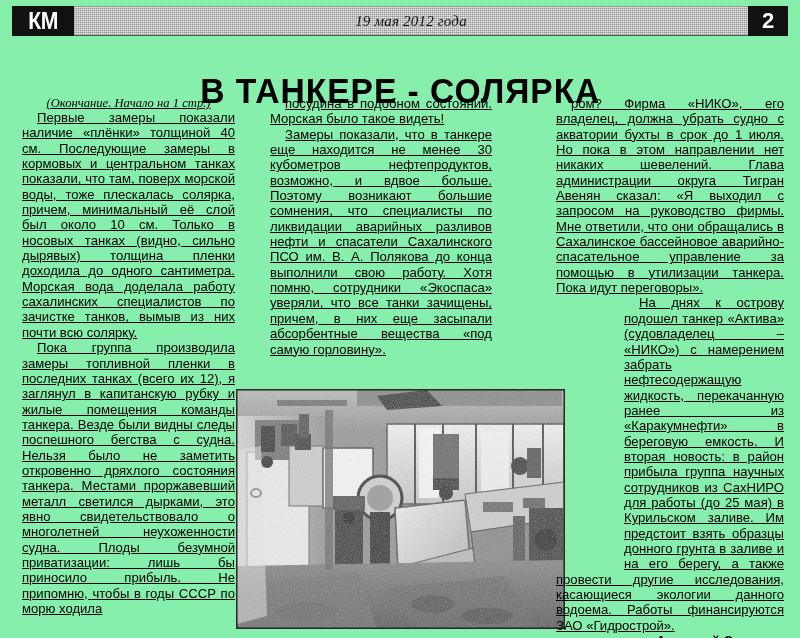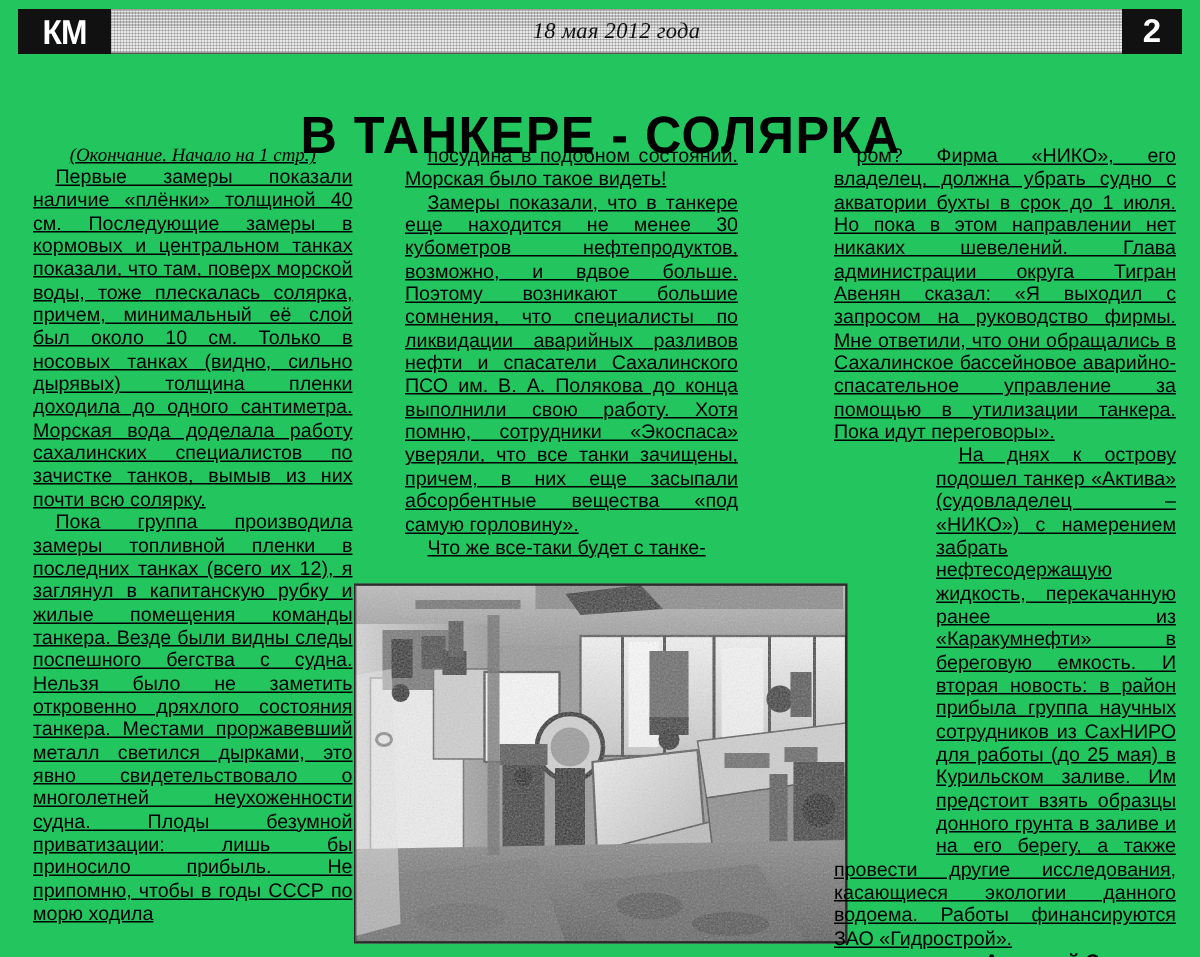--- a/index.html
+++ b/index.html
@@ -13,21 +13,21 @@
     font-family: "Liberation Sans", sans-serif;
     color: #000000;
     overflow: hidden;
     position: relative;
   }
 
   .page {
     position: relative;
     width: 800px;
     height: 638px;
-    background: #22c55e;
+    background: #86efac;
   }
 
   
   .masthead {
     position: absolute;
     left: 12px;
     top: 6px;
     width: 776px;
     height: 30px;
     display: flex;
@@ -174,21 +174,21 @@
 </head>
 <body>
 
 <div class="page">
 
   <div class="masthead">
     <div class="masthead-logo">
         <span>КМ</span>
       </div>
     <div class="masthead-band">
-      <div class="masthead-date">18 мая 2012 года</div>
+      <div class="masthead-date">19 мая 2012 года</div>
     </div>
     <div class="masthead-page">2</div>
   </div>
 
   <h1 class="headline"><span>В  ТАНКЕРЕ - СОЛЯРКА</span></h1>
 
   <div class="photo">
     <svg width="327" height="238" viewBox="0 0 327 238">
       <defs>
         <linearGradient id="gFloor" x1="0" y1="0" x2="0" y2="1">
@@ -305,21 +305,20 @@
 
   <div class="col col-1">
     <p class="kicker">(Окончание. Начало на 1 стр.)</p>
     <p class="indent">Первые замеры показали наличие «плёнки» толщиной 40 см. Последующие замеры в кормовых и центральном танках показали, что там, поверх морской воды, тоже плескалась солярка, причем, минимальный её слой был около 10 см. Только в носовых танках (видно, сильно дырявых) толщина пленки доходила до одного сантиметра. Морская вода доделала работу сахалинских специалистов по зачистке танков, вымыв из них почти всю солярку.</p>
     <p class="indent">Пока группа производила замеры топливной пленки в последних танках (всего их 12), я заглянул в капитанскую рубку и жилые помещения команды танкера. Везде были видны следы поспешного бегства с судна. Нельзя было не заметить откровенно дряхлого состояния танкера. Местами проржавевший металл светился дырками, это явно свидетельствовало о многолетней неухоженности судна. Плоды безумной приватизации: лишь бы приносило прибыль. Не припомню, чтобы в годы СССР по морю ходила</p>
   </div>
 
   <div class="col col-2">
     <p class="indent">посудина в подобном состоянии. Морская было такое видеть!</p>
     <p class="indent">Замеры показали, что в танкере еще находится не менее 30 кубометров нефтепродуктов, возможно, и вдвое больше. Поэтому возникают большие сомнения, что специалисты по ликвидации аварийных разливов нефти и спасатели Сахалинского ПСО им. В. А. Полякова до конца выполнили свою работу. Хотя помню, сотрудники «Экоспаса» уверяли, что все танки зачищены, причем, в них еще засыпали абсорбентные вещества «под самую горловину».</p>
-    <p class="indent">Что же все-таки будет с танке-</p>
   </div>
 
   <div class="col col-3">
     <p class="indent">ром? Фирма «НИКО», его владелец, должна убрать судно с акватории бухты в срок до 1 июля. Но пока в этом направлении нет никаких шевелений. Глава администрации округа Тигран Авенян сказал: «Я выходил с запросом на руководство фирмы. Мне ответили, что они обращались в Сахалинское бассейновое аварийно-спасательное управление за помощью в утилизации танкера. Пока идут переговоры».</p>
     <div class="photo-float"></div>
     <p class="indent">На днях к острову подошел танкер «Актива» (судовладелец – «НИКО») с намерением забрать нефтесодержащую жидкость, перекачанную ранее из «Каракумнефти» в береговую емкость. И вторая новость: в район прибыла группа научных сотрудников из СахНИРО для работы (до 25 мая) в Курильском заливе. Им предстоит взять образцы донного грунта в заливе и на его берегу, а также провести другие исследования, касающиеся экологии данного водоема. Работы финансируются ЗАО «Гидрострой».</p>
     <p class="byline">Анатолий Самолюк</p>
 
   </div>
 

